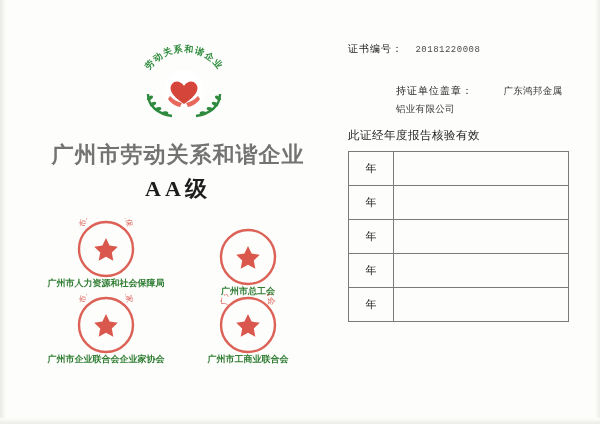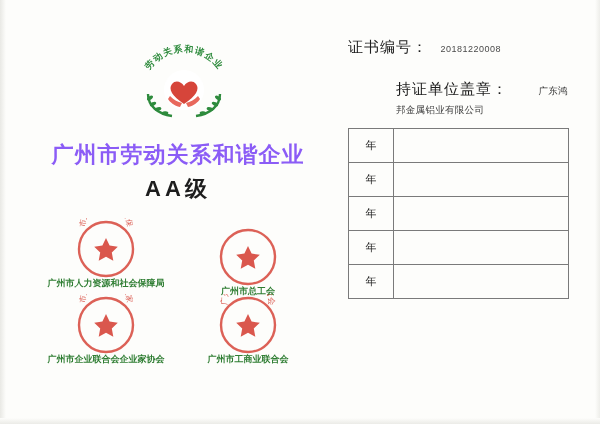--- a/index.html
+++ b/index.html
@@ -61,30 +61,30 @@
 
   .title-main {
     position: absolute;
     left: 0;
     top: 118px;
     width: 300px;
     text-align: center;
     font-family: "DejaVu Sans", "Liberation Sans", sans-serif;
     font-size: 22px;
     font-weight: bold;
-    color: #8b5cf6;
+    color: #737373;
     letter-spacing: 1px;
   }
   .title-grade {
     position: absolute;
     left: 0;
     top: 152px;
     width: 300px;
     text-align: center;
-    font-family: Liberation Sans, sans-serif;
+    font-family: Liberation Serif, serif;
     font-size: 22px;
     font-weight: bold;
     color: #1d1d1d;
     letter-spacing: 4px;
   }
 
   
   .seals {
     position: absolute;
     left: 0;
@@ -133,26 +133,26 @@
     top: 38px;
     width: 224px;
   }
   .field-row {
     position: relative;
     height: 20px;
     margin-bottom: 22px;
   }
   .field-label {
     font-family: "DejaVu Sans", "Liberation Sans", sans-serif;
-    font-size: 15px;
+    font-size: 10px;
     color: #1d1d1d;
     letter-spacing: 1px;
   }
   .field-value {
-    font-family: Liberation Sans, sans-serif;
+    font-family: Liberation Mono, monospace;
     font-size: 9px;
     color: #4a4a4a;
     margin-left: 8px;
     letter-spacing: 0.5px;
   }
   .field-value-strong {
     font-family: "DejaVu Sans", "Liberation Sans", sans-serif;
     font-size: 9.5px;
     color: #3a3a3a;
     margin-left: 26px;
@@ -311,20 +311,21 @@
     <div class="field-row">
       <span class="field-label">证书编号：</span>
       <span class="field-value">20181220008</span>
     </div>
 
     <div class="field-row" style="margin-bottom:28px;margin-left:48px;">
       <span class="field-label">持证单位盖章：</span>
       <span class="field-value-strong">广东鸿邦金属铝业有限公司</span>
     </div>
 
+    <div class="notice">此证经年度报告核验有效</div>
 
     <table class="verify-table">
       <tbody>
         <tr>
           <td class="year-col">年</td>
           <td class="blank-col"></td>
         </tr>
         <tr>
           <td class="year-col">年</td>
           <td class="blank-col"></td>

